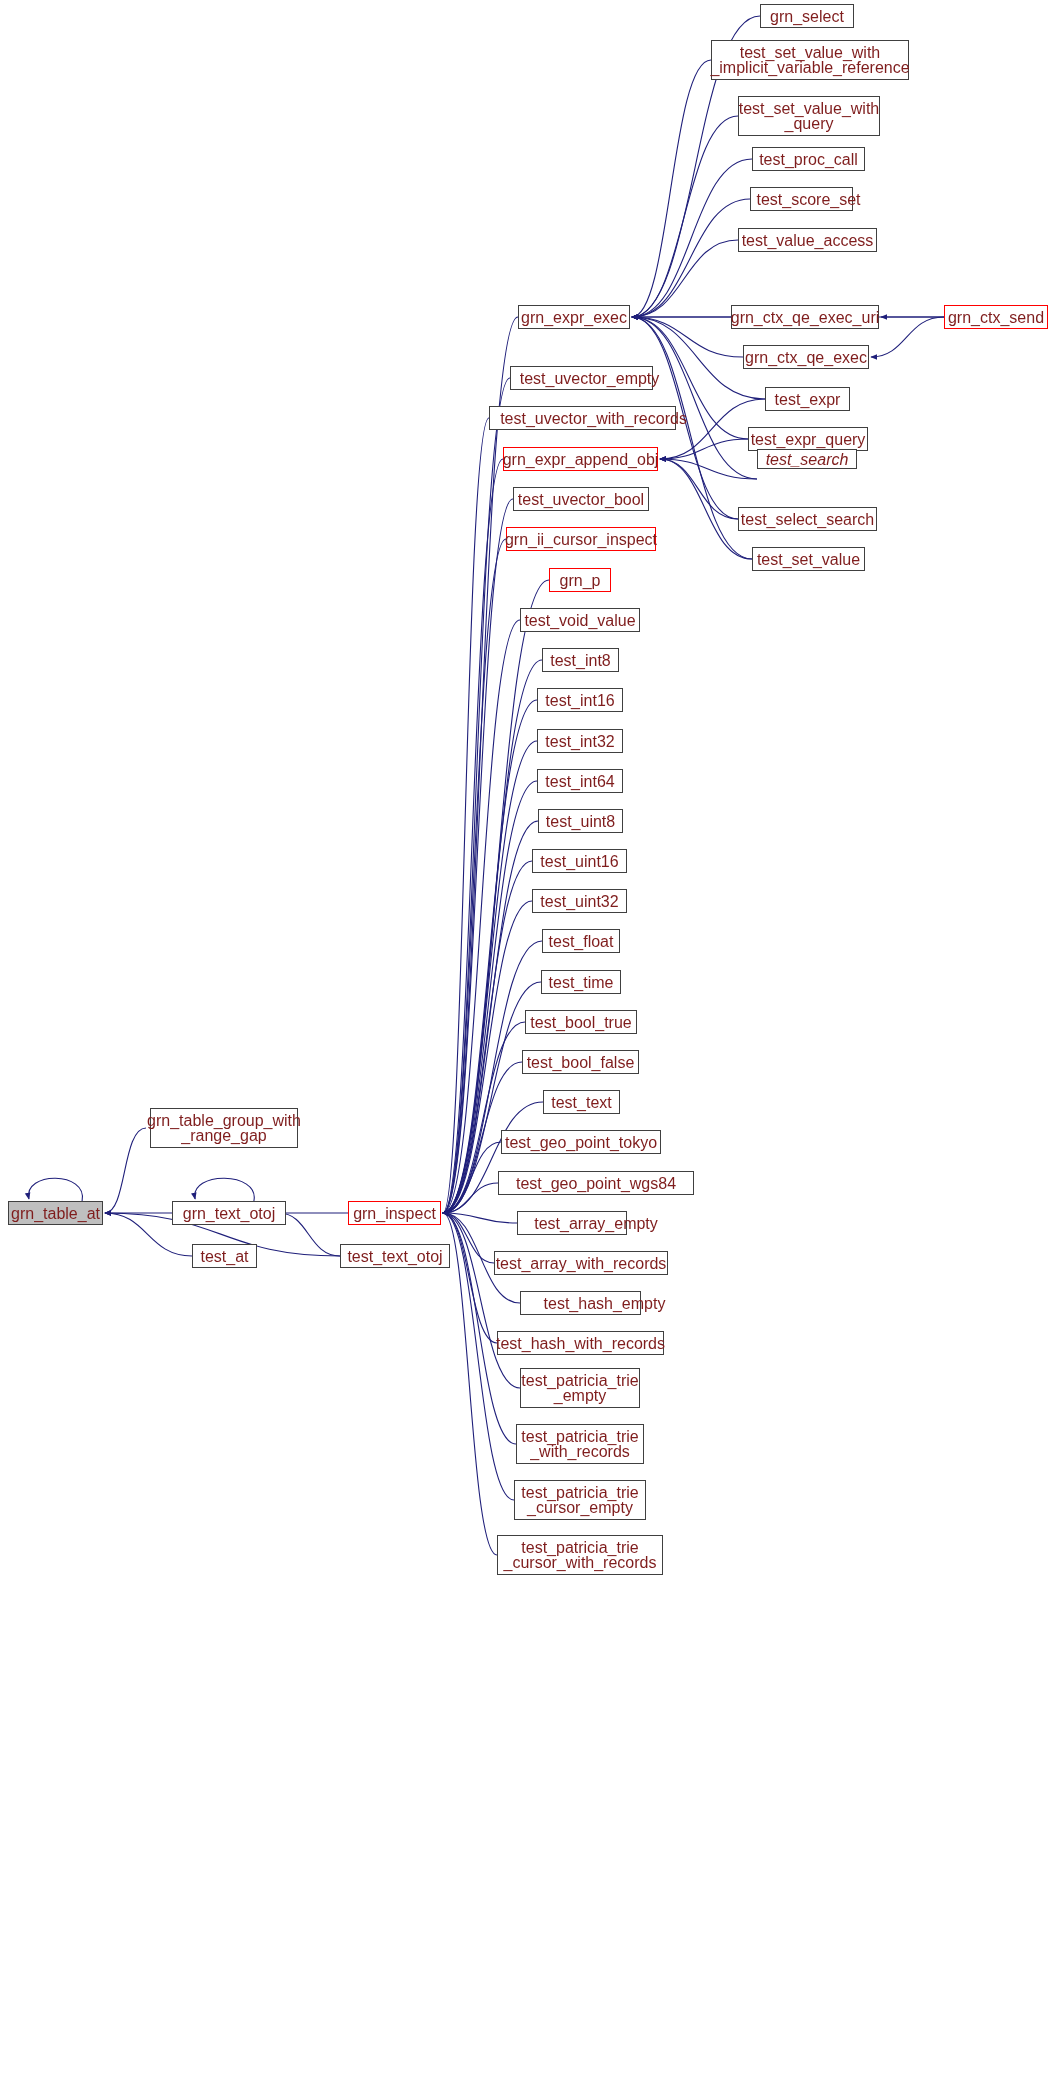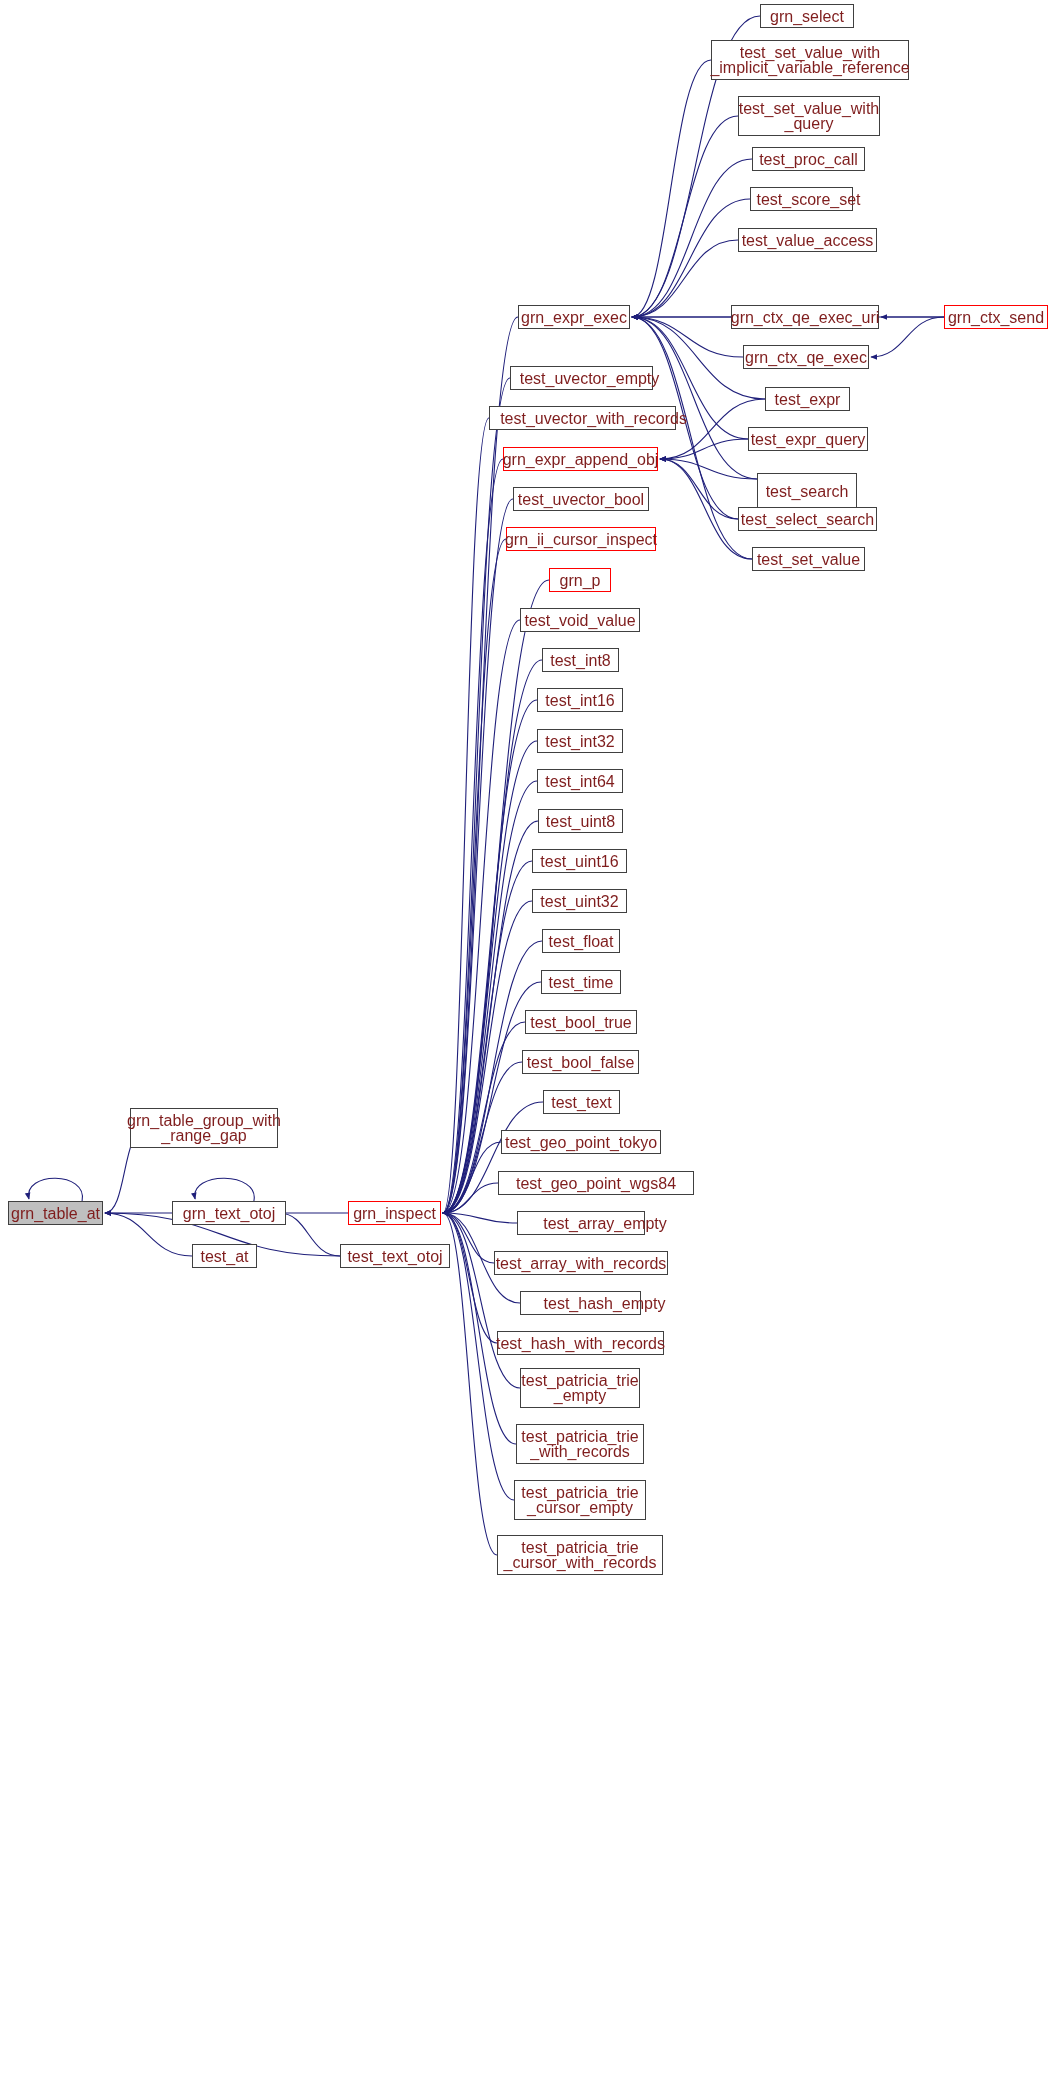--- a/index.html
+++ b/index.html
@@ -94,54 +94,54 @@
       <div class="node" style="left: 738px; top: 228px; width: 139px; height: 24px;">test_value_access</div>
       <div class="node" style="left: 518px; top: 305px; width: 112px; height: 24px;">grn_expr_exec</div>
       <div class="node" style="left: 731px; top: 305px; width: 148px; height: 24px;">grn_ctx_qe_exec_uri</div>
       <div class="node red" style="left: 944px; top: 305px; width: 104px; height: 24px;">grn_ctx_send</div>
       <div class="node" style="left: 743px; top: 345px; width: 126px; height: 24px;">grn_ctx_qe_exec</div>
       <div class="node" style="left: 510px; top: 366px; width: 143px; height: 24px; padding-left: 16px;">test_uvector_empty</div>
       <div class="node" style="left: 765px; top: 387px; width: 85px; height: 24px;">test_expr</div>
       <div class="node" style="left: 489px; top: 406px; width: 187px; height: 24px; padding-left: 22px;">test_uvector_with_records</div>
       <div class="node" style="left: 748px; top: 427px; width: 120px; height: 24px;">test_expr_query</div>
       <div class="node red" style="left: 503px; top: 447px; width: 155px; height: 24px;">grn_expr_append_obj</div>
-      <div class="node" style="left: 757px; top: 473px; width: 100px; height: 36px;">test_search</div>
+      <div class="node" style="left: 757px; top: 449px; width: 100px; height: 20px; font-style: italic;">test_search</div>
       <div class="node" style="left: 513px; top: 487px; width: 136px; height: 24px;">test_uvector_bool</div>
       <div class="node" style="left: 738px; top: 507px; width: 139px; height: 24px;">test_select_search</div>
       <div class="node red" style="left: 506px; top: 527px; width: 150px; height: 24px;">grn_ii_cursor_inspect</div>
       <div class="node" style="left: 752px; top: 547px; width: 113px; height: 24px;">test_set_value</div>
       <div class="node red" style="left: 549px; top: 568px; width: 62px; height: 24px;">grn_p</div>
       <div class="node" style="left: 520px; top: 608px; width: 120px; height: 24px;">test_void_value</div>
       <div class="node" style="left: 542px; top: 648px; width: 77px; height: 24px;">test_int8</div>
       <div class="node" style="left: 537px; top: 688px; width: 86px; height: 24px;">test_int16</div>
       <div class="node" style="left: 537px; top: 729px; width: 86px; height: 24px;">test_int32</div>
       <div class="node" style="left: 537px; top: 769px; width: 86px; height: 24px;">test_int64</div>
       <div class="node" style="left: 538px; top: 809px; width: 85px; height: 24px;">test_uint8</div>
       <div class="node" style="left: 532px; top: 849px; width: 95px; height: 24px;">test_uint16</div>
       <div class="node" style="left: 532px; top: 889px; width: 95px; height: 24px;">test_uint32</div>
       <div class="node" style="left: 542px; top: 929px; width: 78px; height: 24px;">test_float</div>
       <div class="node" style="left: 541px; top: 970px; width: 80px; height: 24px;">test_time</div>
       <div class="node" style="left: 525px; top: 1010px; width: 112px; height: 24px;">test_bool_true</div>
       <div class="node" style="left: 522px; top: 1050px; width: 117px; height: 24px;">test_bool_false</div>
       <div class="node" style="left: 543px; top: 1090px; width: 77px; height: 24px;">test_text</div>
       <div class="node" style="left: 501px; top: 1130px; width: 160px; height: 24px;">test_geo_point_tokyo</div>
       <div class="node" style="left: 498px; top: 1171px; width: 196px; height: 24px;">test_geo_point_wgs84</div>
-      <div class="node" style="left: 517px; top: 1211px; width: 128px; height: 24px; padding-left: 48px;">test_array_empty</div>
+      <div class="node" style="left: 517px; top: 1211px; width: 110px; height: 24px; padding-left: 48px;">test_array_empty</div>
       <div class="node" style="left: 494px; top: 1251px; width: 174px; height: 24px;">test_array_with_records</div>
       <div class="node" style="left: 520px; top: 1291px; width: 121px; height: 24px; padding-left: 48px;">test_hash_empty</div>
       <div class="node" style="left: 497px; top: 1331px; width: 167px; height: 24px;">test_hash_with_records</div>
       <div class="node" style="left: 520px; top: 1368px; width: 120px; height: 40px;">test_patricia_trie
 _empty</div>
       <div class="node" style="left: 516px; top: 1424px; width: 128px; height: 40px;">test_patricia_trie
 _with_records</div>
       <div class="node" style="left: 514px; top: 1480px; width: 132px; height: 40px;">test_patricia_trie
 _cursor_empty</div>
       <div class="node" style="left: 497px; top: 1535px; width: 166px; height: 40px;">test_patricia_trie
 _cursor_with_records</div>
-      <div class="node" style="left: 130px; top: 1108px; width: 148px; height: 40px;">grn_table_group_with
+      <div class="node" style="left: 150px; top: 1108px; width: 148px; height: 40px;">grn_table_group_with
 _range_gap</div>
       <div class="node focus" style="left: 8px; top: 1201px; width: 95px; height: 24px;">grn_table_at</div>
       <div class="node" style="left: 172px; top: 1201px; width: 114px; height: 24px;">grn_text_otoj</div>
       <div class="node red" style="left: 348px; top: 1201px; width: 93px; height: 24px;">grn_inspect</div>
       <div class="node" style="left: 192px; top: 1244px; width: 65px; height: 24px;">test_at</div>
       <div class="node" style="left: 340px; top: 1244px; width: 110px; height: 24px;">test_text_otoj</div>
     </div>
 </div>
 
 </body></html>

